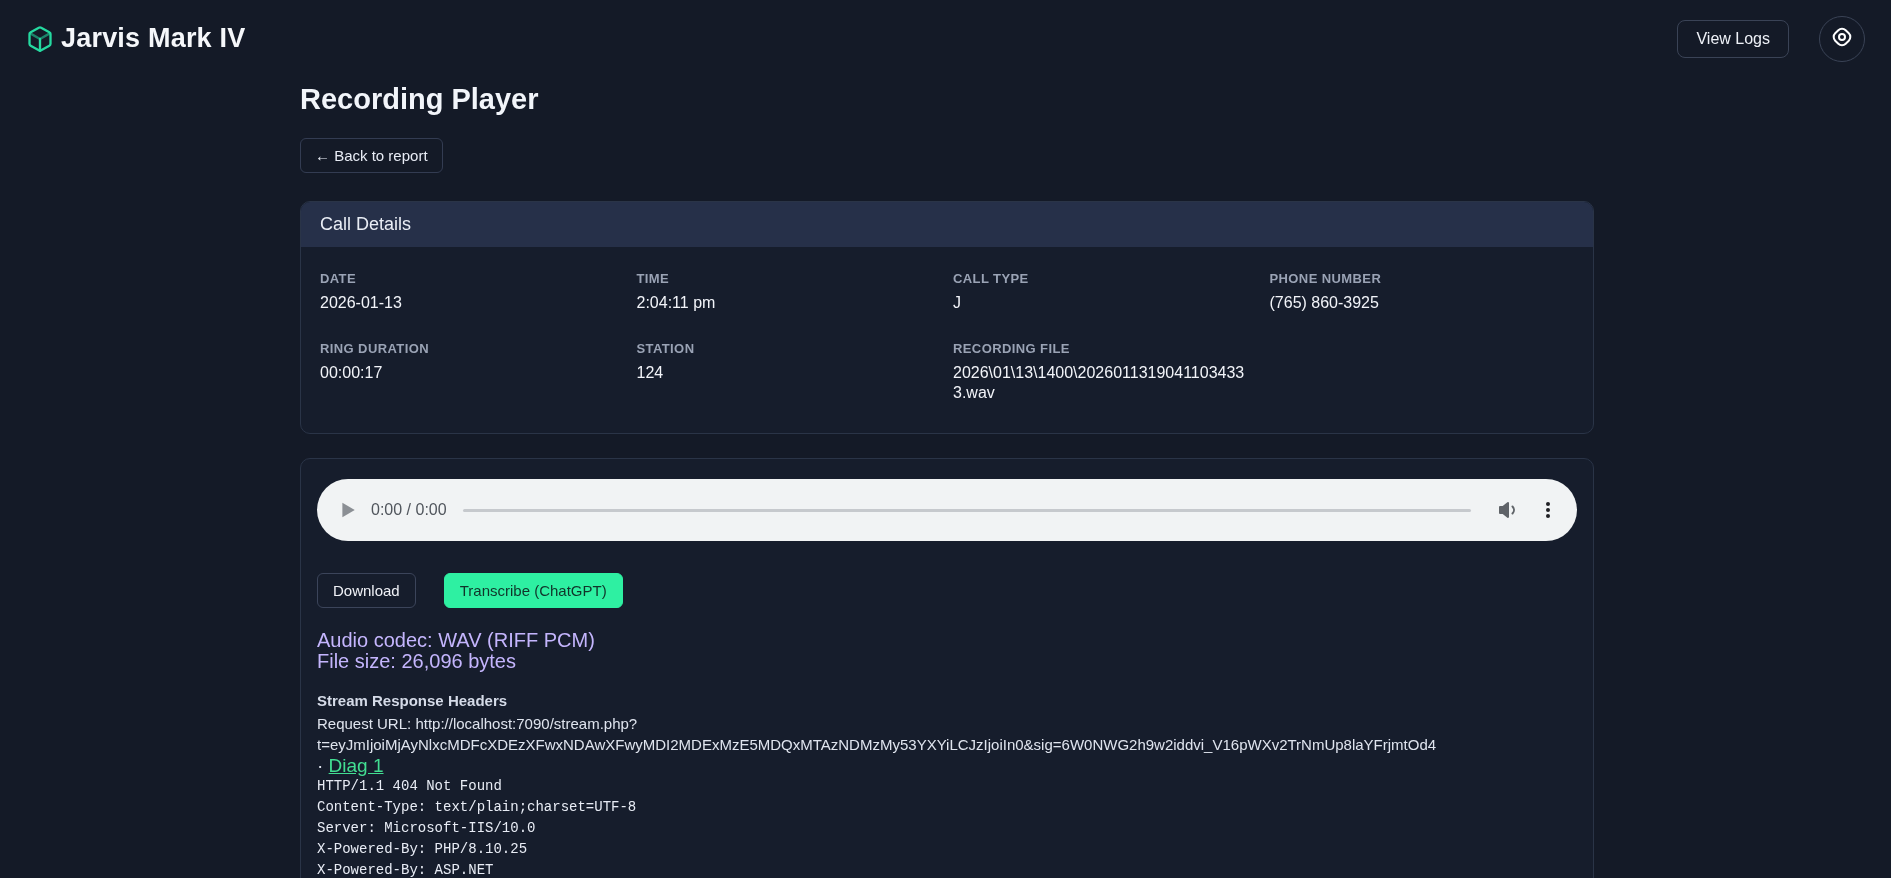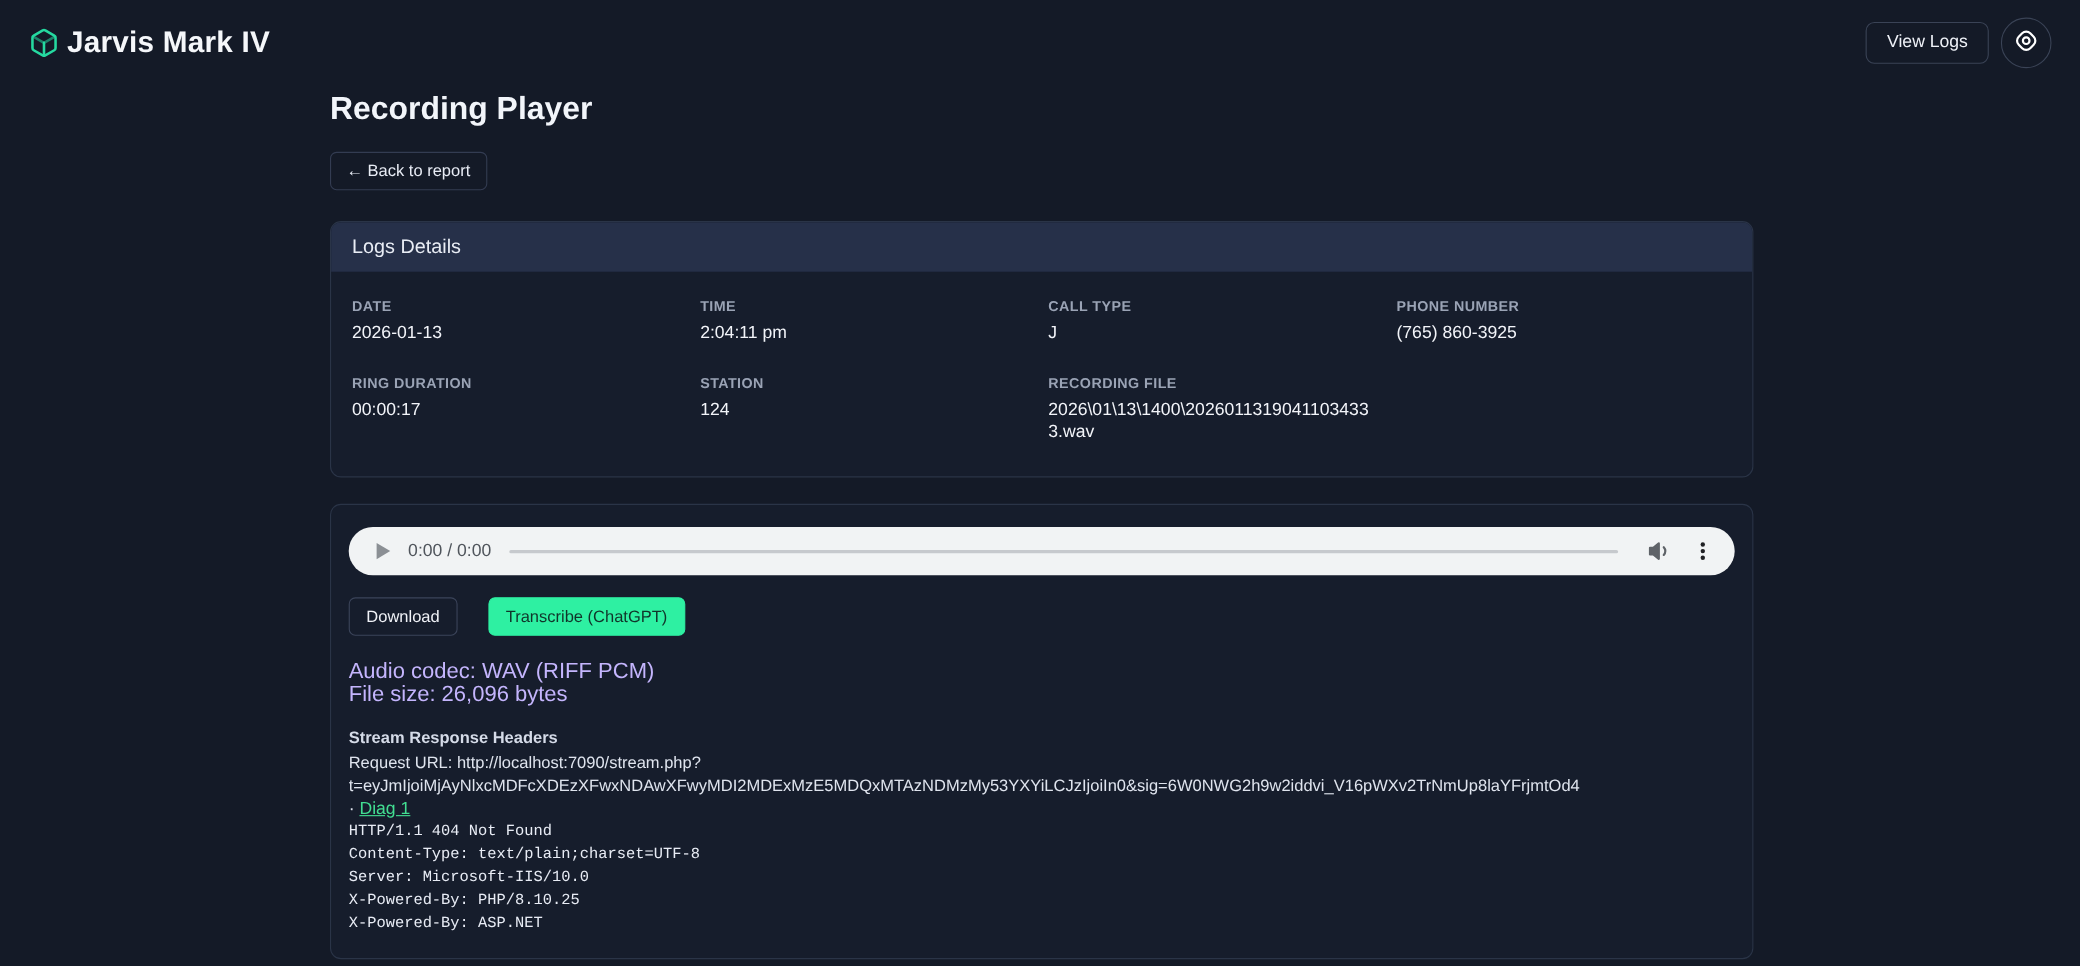--- a/index.html
+++ b/index.html
@@ -15,21 +15,21 @@
   .topbar {
     height: 77px;
     display: flex;
     align-items: center;
     justify-content: space-between;
     padding: 0 26px 0 26px;
   }
   .brand { display: flex; align-items: center; gap: 7px; }
   .brand svg { display: block; }
   .brand-title { font-size: 27px; font-weight: 700; color: #f5f7fa; letter-spacing: 0.2px; }
-  .topbar-right { display: flex; align-items: center; gap: 11px; }
+  .topbar-right { display: flex; align-items: center; gap: 30px; }
   .btn-outline {
     background: transparent;
     border: 1px solid #3a4356;
     color: #eef1f7;
     font-size: 16px;
     font-family: inherit;
     padding: 9px 18px;
     border-radius: 8px;
     cursor: pointer;
   }
@@ -92,23 +92,23 @@
   }
 
   
   .player-card { margin-top: 24px; padding: 20px 16px 20px 16px; }
 
   .audio-player {
     display: flex;
     align-items: center;
     background: #f1f3f4;
     border-radius: 31px;
-    height: 44px;
+    height: 62px;
     padding: 0 20px 0 22px;
-    margin-bottom: 20px;
+    margin-bottom: 32px;
   }
   .time-display {
     font-size: 16px;
     color: #50555c;
     margin: 0 16px 0 14px;
     white-space: nowrap;
   }
   .seek-track {
     flex: 1;
     height: 3px;
@@ -138,21 +138,21 @@
     padding: 8px 15px;
     border-radius: 6px;
     cursor: pointer;
   }
 
   .info-lines { margin-bottom: 18px; }
   .info-line { font-size: 20px; line-height: 21px; color: #c4b5fd; }
 
   .stream-title { font-size: 15px; font-weight: 700; color: #d5dbe8; line-height: 21px; margin-bottom: 2px; }
   .url-line { font-size: 15px; line-height: 21px; color: #dfe4ee; word-break: break-all; }
-  .diag-line { font-size: 16px; line-height: 21px; color: #dfe4ee; }
+  .diag-line { font-size: 19px; line-height: 21px; color: #dfe4ee; }
   .diag-link { color: #42de92; text-decoration: underline; cursor: pointer; }
   .mono-block {
     font-family: "Liberation Mono", "DejaVu Sans Mono", monospace;
     font-size: 14px;
     line-height: 21px;
     color: #e8ecf5;
   }
 </style>
 </head>
 <body>
@@ -179,21 +179,21 @@
       </span>
     </button>
   </div>
 </header>
 
 <main class="content">
   <h1 class="page-title">Recording Player</h1>
   <button class="back-btn">← Back to report</button>
 
   <section class="card">
-    <div class="card-header">Logs Details</div>
+    <div class="card-header">Call Details</div>
     <div class="card-body">
       <div class="details-grid">
         <div>
           <div class="field-label">DATE</div>
           <div class="field-value">2026-01-13</div>
         </div>
         <div>
           <div class="field-label">TIME</div>
           <div class="field-value">2:04:11 pm</div>
         </div>

